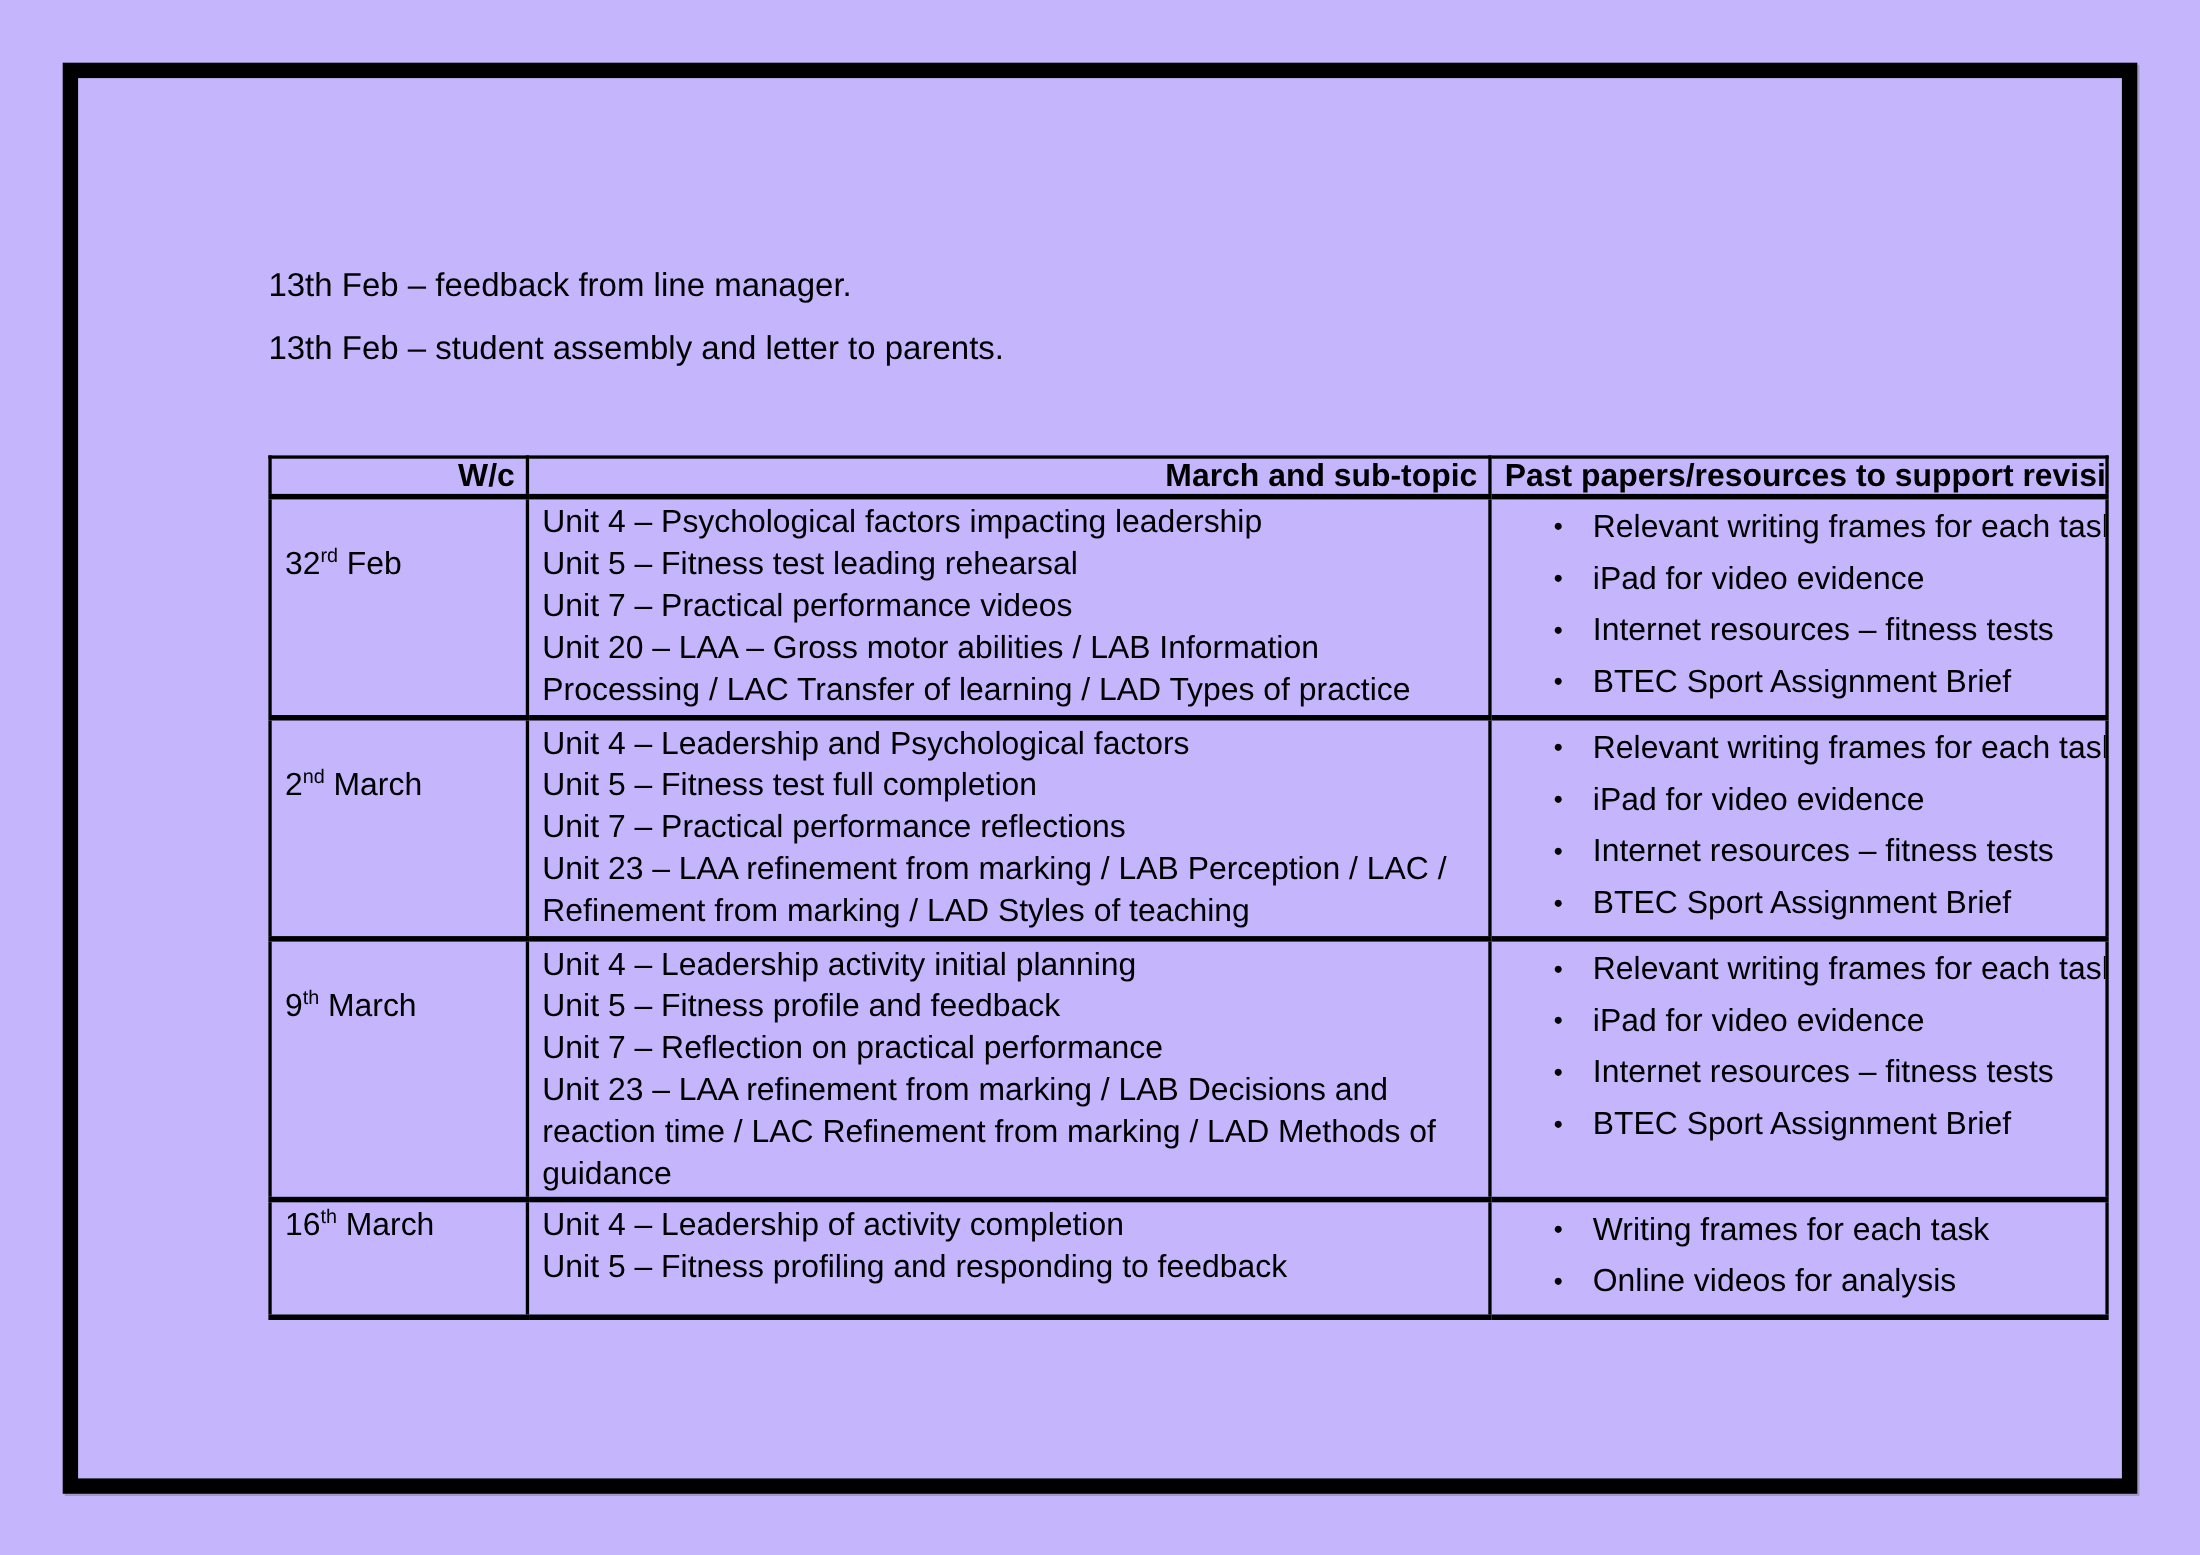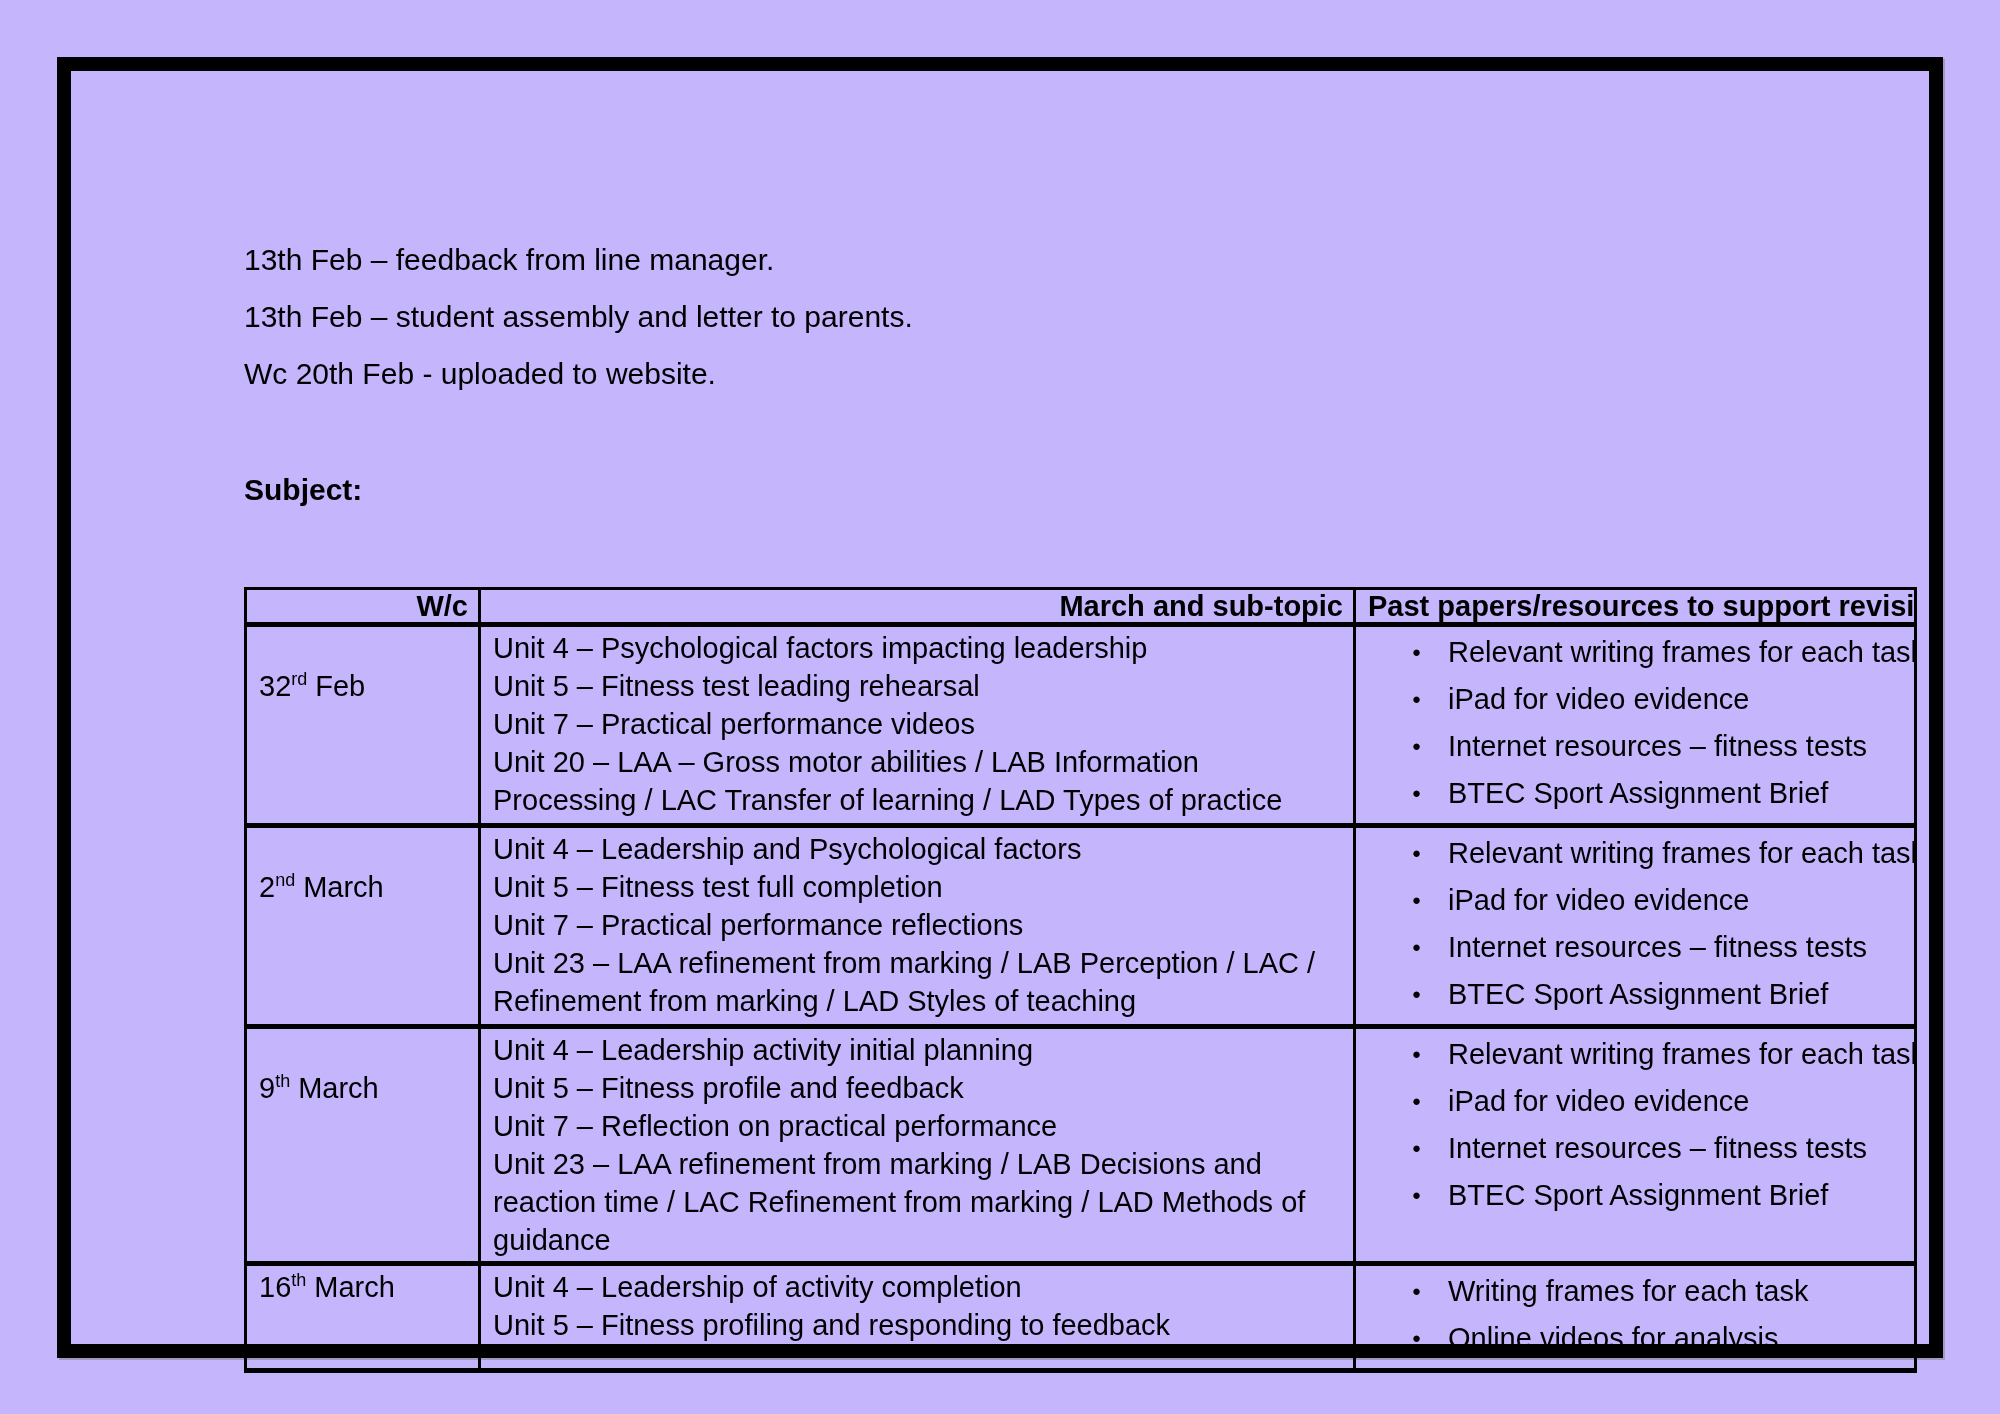--- a/index.html
+++ b/index.html
@@ -111,23 +111,21 @@
 </style>
 </head>
 <body>
 
 <div class="page">
   <div class="frame">
     <div class="content">
 
       <p class="para">13th Feb – feedback from line manager.</p>
       <p class="para">13th Feb – student assembly and letter to parents.</p>
-      <p class="para">Wc 20th Feb - uploaded to website.</p>
-
-      <p class="subject">Subject:</p>
+
 
       <table class="schedule">
         <colgroup>
             <col class="c1">
             <col class="c2">
             <col class="c3">
           </colgroup>
         <thead>
           <tr>
             <th>W/c</th>

